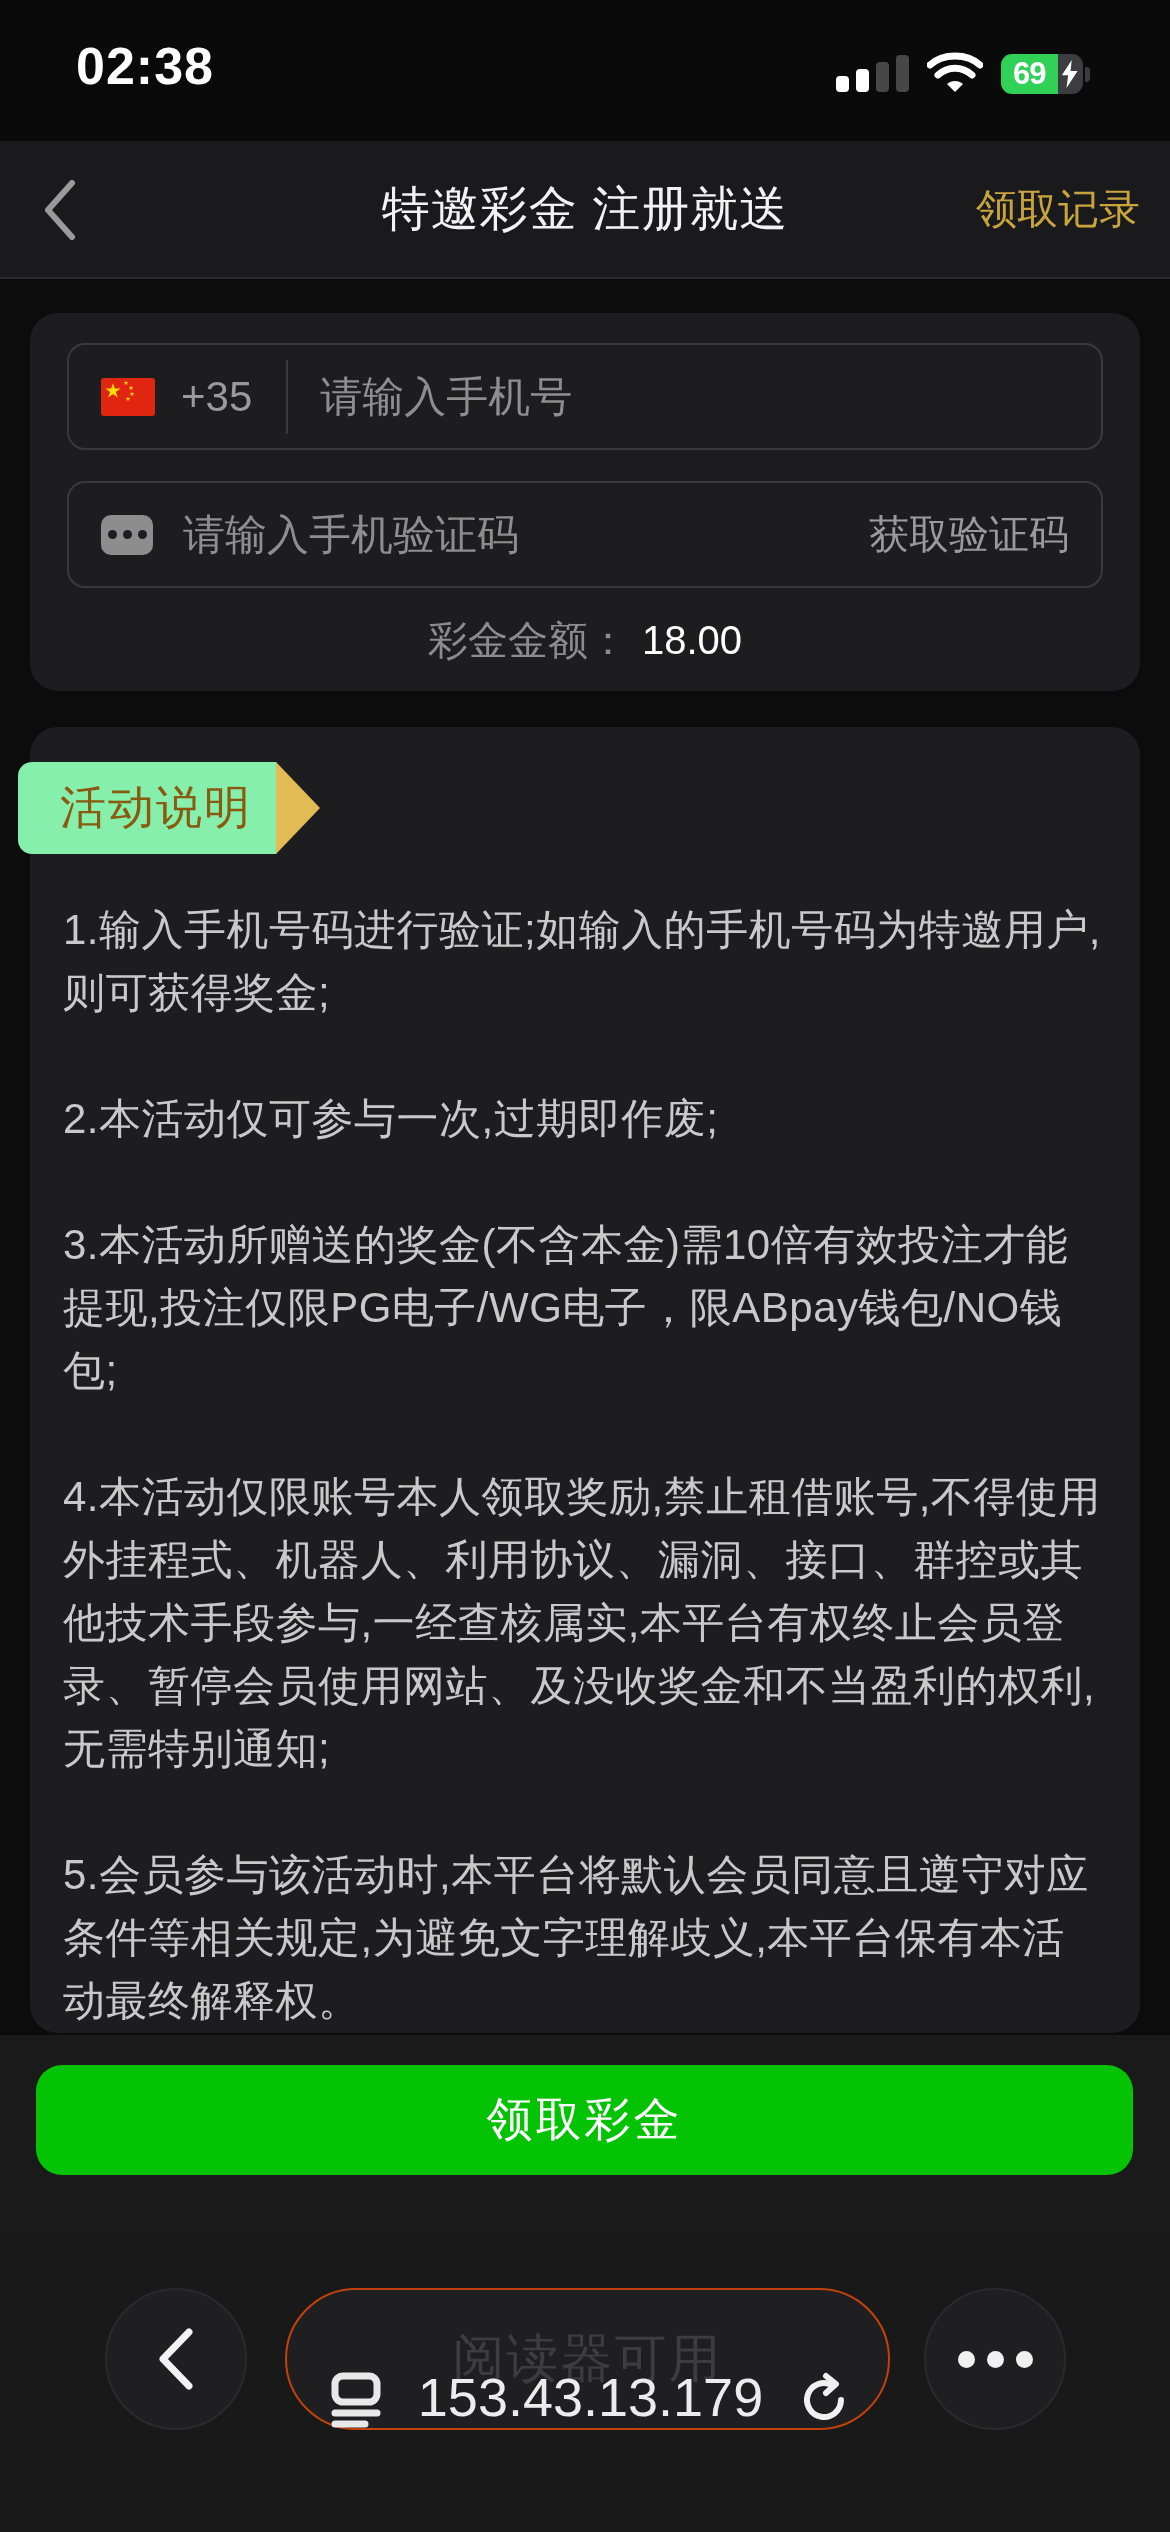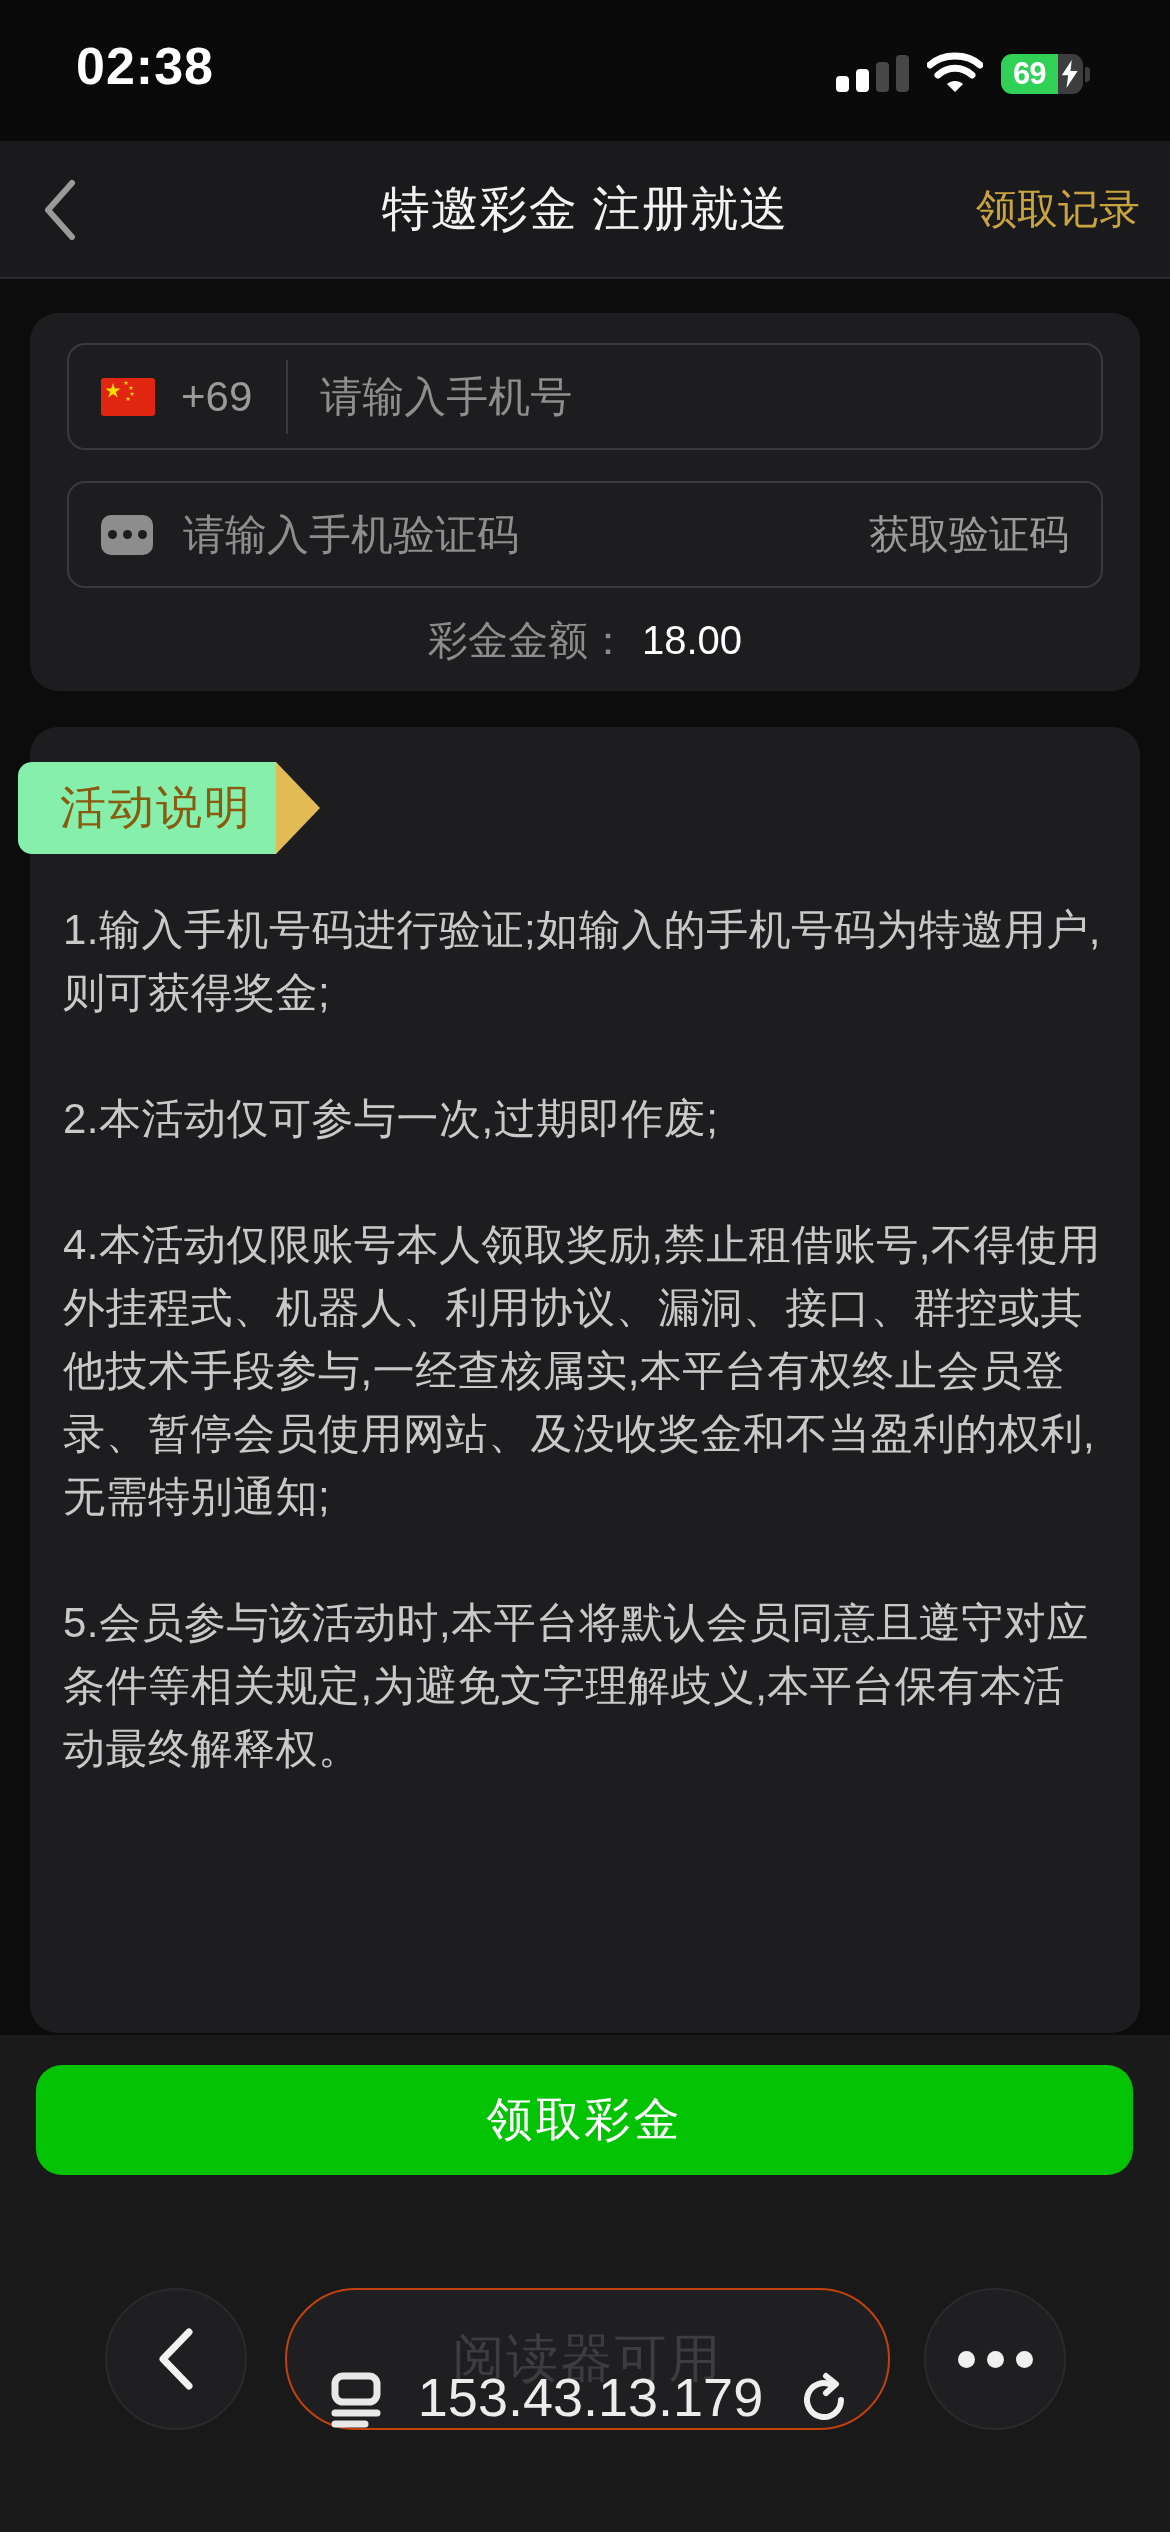--- a/index.html
+++ b/index.html
@@ -121,21 +121,21 @@
       <svg class="flag" viewBox="0 0 54 38">
         <rect width="54" height="38" fill="#e02510"></rect>
         <g fill="#ffde00">
           <path transform="translate(12,13) scale(8)" d="M0,-1 L0.588,0.809 L-0.951,-0.309 L0.951,-0.309 L-0.588,0.809 Z"></path>
           <path transform="translate(25,5) scale(2.6)" d="M0,-1 L0.588,0.809 L-0.951,-0.309 L0.951,-0.309 L-0.588,0.809 Z"></path>
           <path transform="translate(30,10) scale(2.6)" d="M0,-1 L0.588,0.809 L-0.951,-0.309 L0.951,-0.309 L-0.588,0.809 Z"></path>
           <path transform="translate(31,16) scale(2.6)" d="M0,-1 L0.588,0.809 L-0.951,-0.309 L0.951,-0.309 L-0.588,0.809 Z"></path>
           <path transform="translate(27,21) scale(2.6)" d="M0,-1 L0.588,0.809 L-0.951,-0.309 L0.951,-0.309 L-0.588,0.809 Z"></path>
         </g>
       </svg>
-      <span class="ccode">+69</span>
+      <span class="ccode">+35</span>
       <span class="vdivider"></span>
       <span class="placeholder">请输入手机号</span>
     </div>
 
     <div class="input-row">
       <span class="code-icon">
           <i></i>
           <i></i>
           <i></i>
         </span>
@@ -150,20 +150,21 @@
   </div>
 
   <div class="card rules-card">
     <div class="ribbon">
       <span class="ribbon-text">活动说明</span>
     </div>
     <div class="rules-text">
 
     <p>1.输入手机号码进行验证;如输入的手机号码为特邀用户,则可获得奖金;</p>
         <p>2.本活动仅可参与一次,过期即作废;</p>
+        <p>3.本活动所赠送的奖金(不含本金)需10倍有效投注才能提现,投注仅限PG电子/WG电子，限ABpay钱包/NO钱包;</p>
         <p>4.本活动仅限账号本人领取奖励,禁止租借账号,不得使用外挂程式、机器人、利用协议、漏洞、接口、群控或其他技术手段参与,一经查核属实,本平台有权终止会员登录、暂停会员使用网站、及没收奖金和不当盈利的权利, 无需特别通知;</p>
         <p>5.会员参与该活动时,本平台将默认会员同意且遵守对应条件等相关规定,为避免文字理解歧义,本平台保有本活动最终解释权。</p>
       </div>
   </div>
 </div>
 
 <div class="cta-panel">
   <div class="cta-button">领取彩金</div>
 </div>
 

